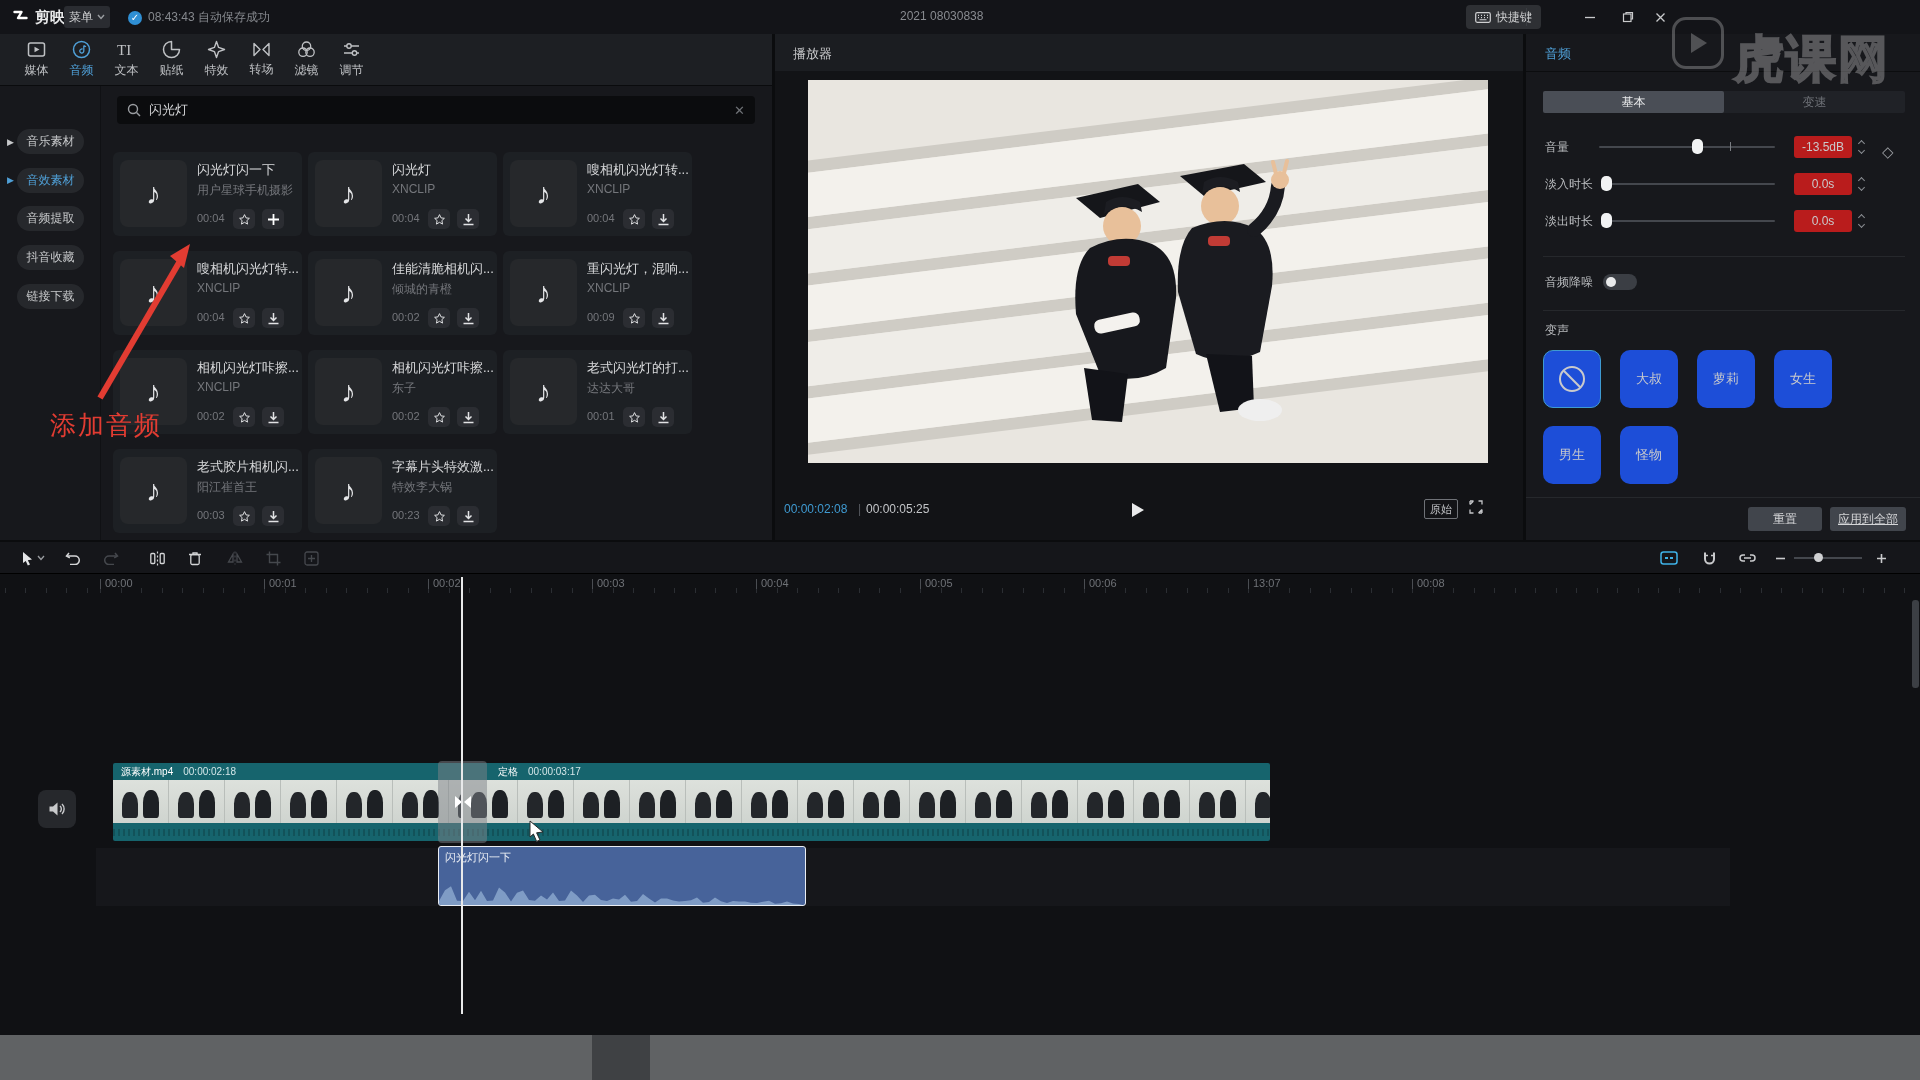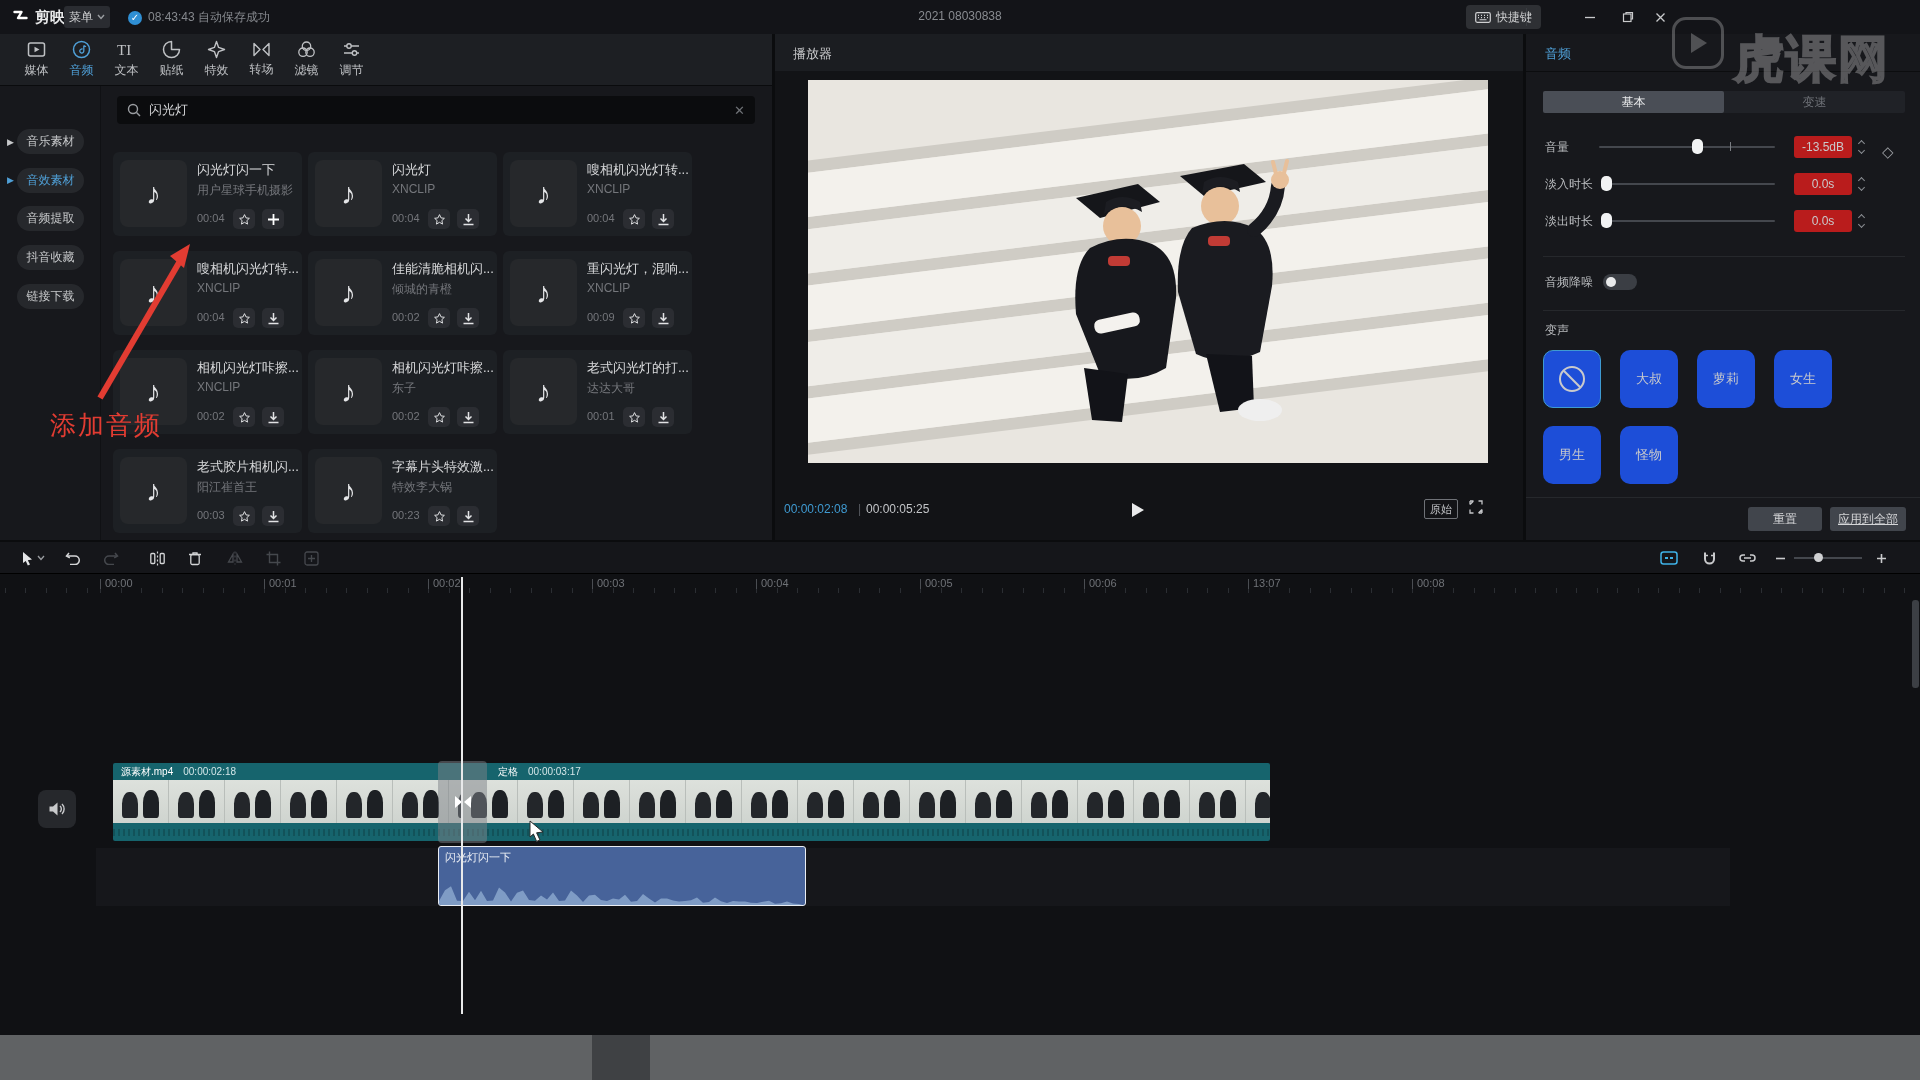--- a/index.html
+++ b/index.html
@@ -6,21 +6,21 @@
   html,body { background:#000; }
   body { font-family:"Liberation Sans","DejaVu Sans",sans-serif; }
   #app { position:relative; width:1920px; height:1080px; background:#0b0c0e; overflow:hidden; color:#c9cacc; }
 
   
   #titlebar { position:absolute; left:0; top:0; width:1920px; height:34px; background:#131418; }
   #logo { position:absolute; left:12px; top:7px; display:flex; align-items:center; gap:6px; color:#e8e9ea; font-size:15px; font-weight:bold; }
   #menu-btn { position:absolute; left:64px; top:6px; width:46px; height:22px; background:#2a2c31; border-radius:3px; color:#d0d1d3; font-size:12px; display:flex; align-items:center; justify-content:center; gap:4px; }
   #autosave { position:absolute; left:128px; top:9px; display:flex; align-items:center; gap:6px; color:#85888d; font-size:12px; }
   #autosave .dot { width:14px; height:14px; border-radius:50%; background:#2f8fd4; color:#fff; font-size:10px; line-height:14px; text-align:center; }
-  #session-code { position:absolute; left:900px; top:9px; width:120px; text-align:center; color:#888b90; font-size:12px; }
+  #session-code { position:absolute; left:900px; top:9px; width:120px; color:#888b90; font-size:12px; }
   #shortcut-btn { position:absolute; left:1466px; top:5px; height:24px; padding:0 9px; background:#2e3034; border-radius:4px; display:flex; align-items:center; gap:5px; color:#cfd0d2; font-size:12px; }
   #tb-sep { position:absolute; left:1526px; top:8px; width:1px; height:18px; background:#3a3d42; }
   #export-btn { position:absolute; left:1534px; top:5px; height:24px; padding:0 8px; background:#ef4444; border-radius:4px; display:flex; align-items:center; gap:4px; color:#fff; font-size:12px;margin-top:48px; }
   .winctl { position:absolute; top:4px; width:26px; height:26px; display:flex; align-items:center; justify-content:center; color:#c9cacc; font-size:13px; }
 
   
   #watermark { position:absolute; left:1672px; top:10px; width:248px; height:66px; display:flex; align-items:center; gap:10px; pointer-events:none; z-index:60; opacity:.55; }
   #wm-logo { width:52px; height:52px; border:3px solid rgba(255,255,255,.45); border-radius:14px; position:relative; }
   #wm-logo::before { content:""; position:absolute; left:16px; top:13px; border-left:16px solid rgba(255,255,255,.45); border-top:10px solid transparent; border-bottom:10px solid transparent; }
   #wm-text { font-size:50px; font-weight:bold; letter-spacing:2px; color:transparent;margin-top:32px; -webkit-text-stroke:2px rgba(255,255,255,.5); }

